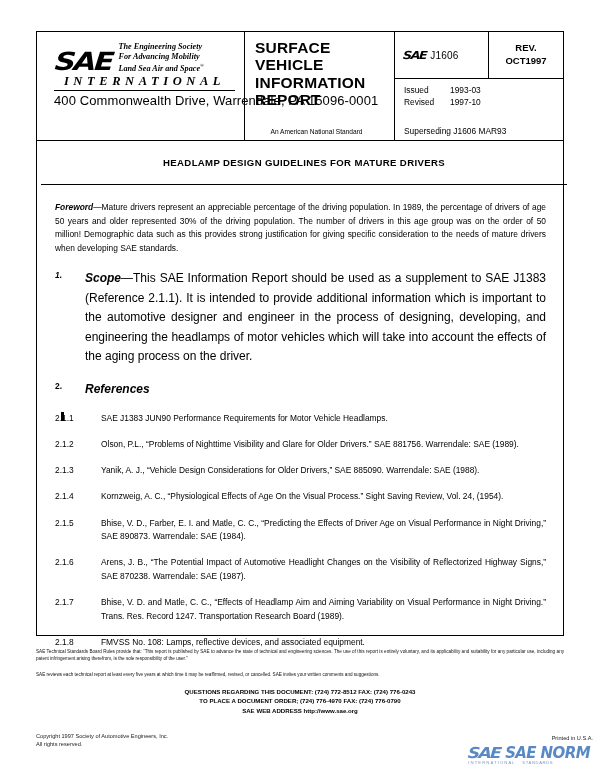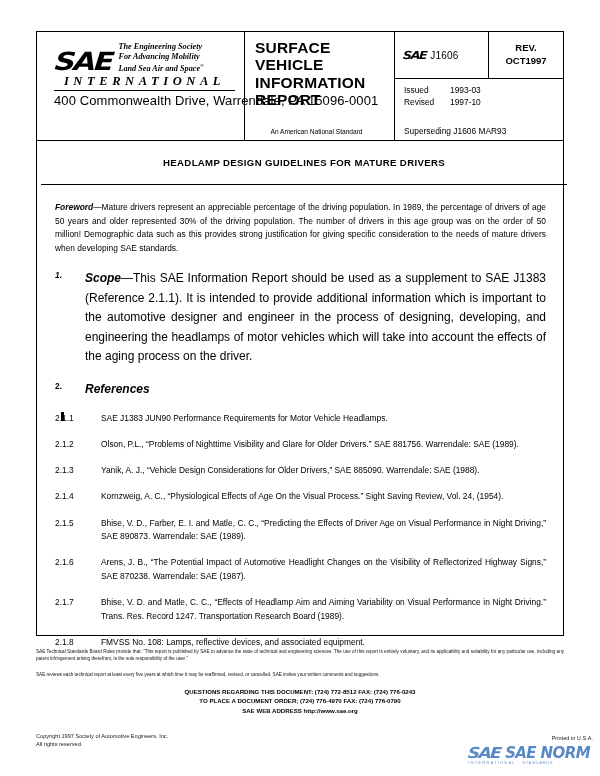--- a/index.html
+++ b/index.html
@@ -475,21 +475,21 @@
         <div class="ref-body">Yanik, A. J., “Vehicle Design Considerations for Older Drivers,” SAE 885090.  Warrendale: SAE (1988).</div>
       </div>
 
       <div class="ref">
         <div class="ref-num">2.1.4</div>
         <div class="ref-body">Kornzweig, A. C., “Physiological Effects of Age On the Visual Process.” Sight Saving Review, Vol. 24, (1954).</div>
       </div>
 
       <div class="ref">
         <div class="ref-num">2.1.5</div>
-        <div class="ref-body">Bhise, V. D., Farber, E. I. and Matle, C. C., “Predicting the Effects of Driver Age on Visual Performance in Night Driving,” SAE 890873.  Warrendale: SAE (1989).</div>
+        <div class="ref-body">Bhise, V. D., Farber, E. I. and Matle, C. C., “Predicting the Effects of Driver Age on Visual Performance in Night Driving,” SAE 890873.  Warrendale: SAE (1984).</div>
       </div>
 
       <div class="ref">
         <div class="ref-num">2.1.6</div>
         <div class="ref-body">Arens, J. B., “The Potential Impact of Automotive Headlight Changes on the Visibility of Reflectorized Highway Signs,” SAE 870238.  Warrendale: SAE (1987).</div>
       </div>
 
       <div class="ref">
         <div class="ref-num">2.1.7</div>
         <div class="ref-body">Bhise, V. D. and Matle, C. C., “Effects of Headlamp Aim and Aiming Variability on Visual Performance in Night Driving.” Trans. Res. Record 1247.  Transportation Research Board (1989).</div>

